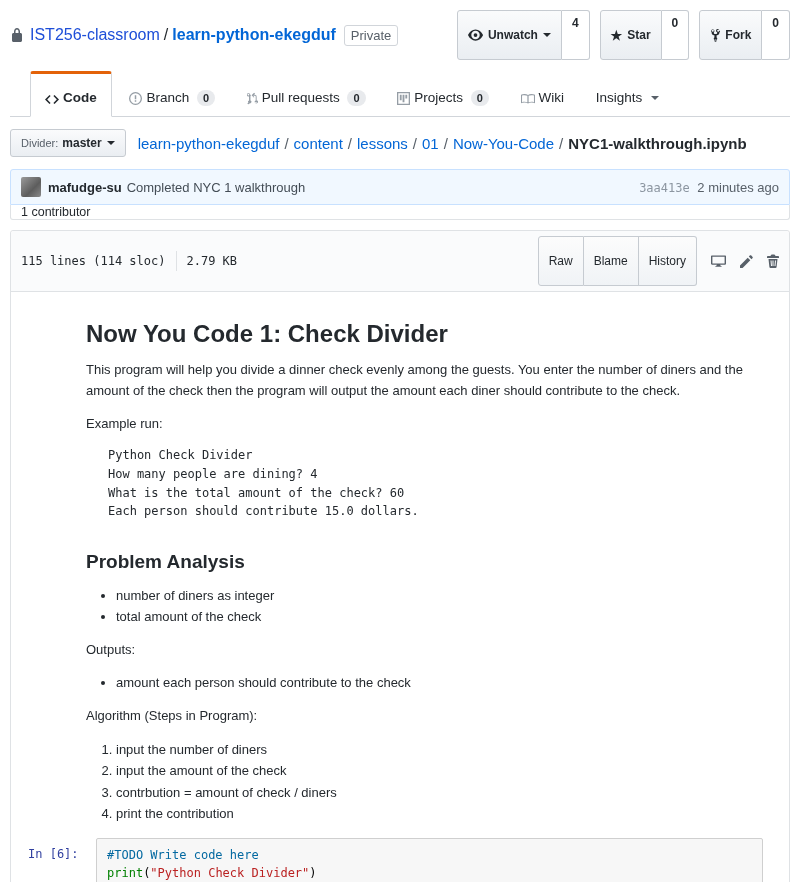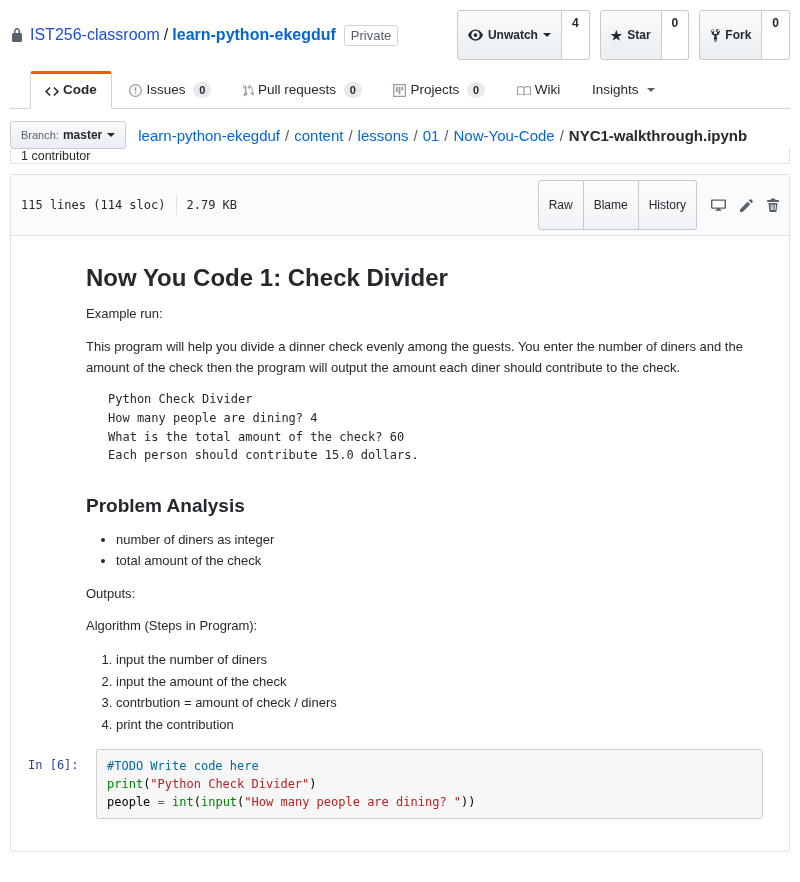--- a/index.html
+++ b/index.html
@@ -48,21 +48,21 @@
   
   .repo-nav { margin-top:10px; border-bottom:1px solid #d1d5da; padding-left:20px; }
   .tab {
     display:inline-block; padding:10px 14px 11px; font-size:13.5px;
     color:#24292e; cursor:pointer; position:relative; top:1px;
   }
   .tab .icon { color:#959da5; margin-right:4px; }
   .tab.active {
     background:#fff; border:1px solid #d1d5da; border-bottom:1px solid #fff;
     border-top:3px solid #e36209; border-radius:3px 3px 0 0;
-    font-weight:700; padding-top:8px;
+    font-weight:700; padding-top:16px;
   }
   .tab.active .icon { color:#24292e; }
   .counter {
     background:#e8eaed; color:#24292e; border-radius:10px;
     font-size:11px; font-weight:600; padding:2px 6px; margin-left:4px;
   }
 
   
   .crumb-row { display:flex; align-items:center; margin-top:12px; }
   .btn-branch { font-weight:400; padding:4px 10px; }
@@ -197,21 +197,21 @@
         <svg width="14" height="11" viewBox="0 0 14 11">
             <path fill="currentColor" d="M9.5 1L8.4 2.1 11.8 5.5 8.4 8.9 9.5 10l4.5-4.5L9.5 1zM4.5 1L0 5.5 4.5 10l1.1-1.1L2.2 5.5 5.6 2.1 4.5 1z"></path>
           </svg>
       </span><span>Code</span>
     </span>
     <span class="tab">
       <span class="icon">
         <svg width="13" height="13" viewBox="0 0 14 14">
             <path fill="currentColor" d="M7 0a7 7 0 100 14A7 7 0 007 0zm0 12.6A5.6 5.6 0 117 1.4a5.6 5.6 0 010 11.2zM6.2 3.5h1.6v4.2H6.2V3.5zm0 5.3h1.6v1.6H6.2V8.8z"></path>
           </svg>
-      </span><span>Issues</span>
+      </span><span>Branch</span>
       <span class="counter">0</span>
     </span>
     <span class="tab">
       <span class="icon">
         <svg width="11" height="13" viewBox="0 0 12 14">
             <path fill="currentColor" d="M10.5 9.1V5c0-1.1-.9-2-2-2H7.6l1.2-1.2L7.7.7 5 3.4l2.7 2.7.1-1.1L6.6 4h1.9c.55 0 1 .45 1 1v4.1a1.75 1.75 0 101.5 0h-.5zM9.75 12.5a.9.9 0 110-1.8.9.9 0 010 1.8zM3.25 2.9a1.75 1.75 0 10-1 1.58v4.62a1.75 1.75 0 101.5 0V4.48c.3-.32.5-.96.5-1.58h-1zm-1.75.85a.9.9 0 110-1.8.9.9 0 010 1.8zm.85 8.75a.9.9 0 11-1.8 0 .9.9 0 011.8 0z"></path>
           </svg>
       </span><span>Pull requests</span>
       <span class="counter">0</span>
     </span>
@@ -231,29 +231,38 @@
       </span><span>Wiki</span>
     </span>
     <span class="tab">
       <span>Insights</span>
       <span class="caret" style="color:#586069;"></span>
     </span>
   </div>
 
   <div class="crumb-row">
     <button class="btn btn-branch">
-      <span class="pre">Branch:</span>
+      <span class="pre">Divider:</span>
       <span class="cur">master</span>
       <span class="caret"></span>
     </button>
     <div class="breadcrumb">
       <span><span class="crumb-link">learn-python-ekegduf</span><span class="crumb-sep">/</span><span class="crumb-link">content</span><span class="crumb-sep">/</span><span class="crumb-link">lessons</span><span class="crumb-sep">/</span><span class="crumb-link">01</span><span class="crumb-sep">/</span><span class="crumb-link">Now-You-Code</span><span class="crumb-sep">/</span></span><span class="file-name">NYC1-walkthrough.ipynb</span>
     </div>
   </div>
 
+  <div class="commit-tease">
+    <span class="avatar"></span>
+    <a class="commit-author">mafudge-su</a>
+    <a class="commit-msg">Completed NYC 1 walkthrough</a>
+    <span class="commit-meta">
+      <a class="commit-sha">3aa413e</a>
+      <span>2 minutes ago</span>
+    </span>
+  </div>
   <div class="contrib-bar">
     <span>1 contributor</span>
   </div>
 
   <div class="file-box">
     <div class="file-header">
       <span class="file-info">
         <span>115 lines (114 sloc)</span>
         <span class="file-divider"></span>
         <span>2.79 KB</span>
@@ -278,32 +287,35 @@
           <svg width="12" height="14" viewBox="0 0 12 14">
               <path fill="currentColor" d="M11 2h-2.5l-.5-1c-.15-.3-.5-.5-.85-.5h-2.3c-.35 0-.7.2-.85.5L3.5 2H1c-.55 0-1 .45-1 1v1h12V3c0-.55-.45-1-1-1zM1.5 5l.9 8.1c.05.5.5.9 1 .9h5.2c.5 0 .95-.4 1-.9L10.5 5h-9zM4 12L3.5 6.5h1L5 12H4zm2.5 0h-1V6.5h1V12zm2 0h-1l.5-5.5h1L8.5 12z"></path>
             </svg>
         </span>
       </span>
     </div>
 
     <div class="nb">
       <div class="nb-md">
         <h1>Now You Code 1: Check Divider</h1>
+        <p>This program will help you divide a dinner check evenly among the guests. You enter the number of diners and the amount of the check then the program will output the amount each diner should contribute to the check.</p>
         <p>Example run:</p>
-        <p>This program will help you divide a dinner check evenly among the guests. You enter the number of diners and the amount of the check then the program will output the amount each diner should contribute to the check.</p>
         <pre>Python Check Divider
 How many people are dining? 4
 What is the total amount of the check? 60
 Each person should contribute 15.0 dollars.</pre>
         <h2>Problem Analysis</h2>
         <ul>
             <li>number of diners as integer</li>
             <li>total amount of the check</li>
           </ul>
         <p>Outputs:</p>
+        <ul>
+            <li>amount each person should contribute to the check</li>
+          </ul>
         <p>Algorithm (Steps in Program):</p>
         <ol>
             <li>input the number of diners</li>
             <li>input the amount of the check</li>
             <li>contrbution = amount of check / diners</li>
             <li>print the contribution</li>
           </ol>
       </div>
 
       <div class="nb-row">

